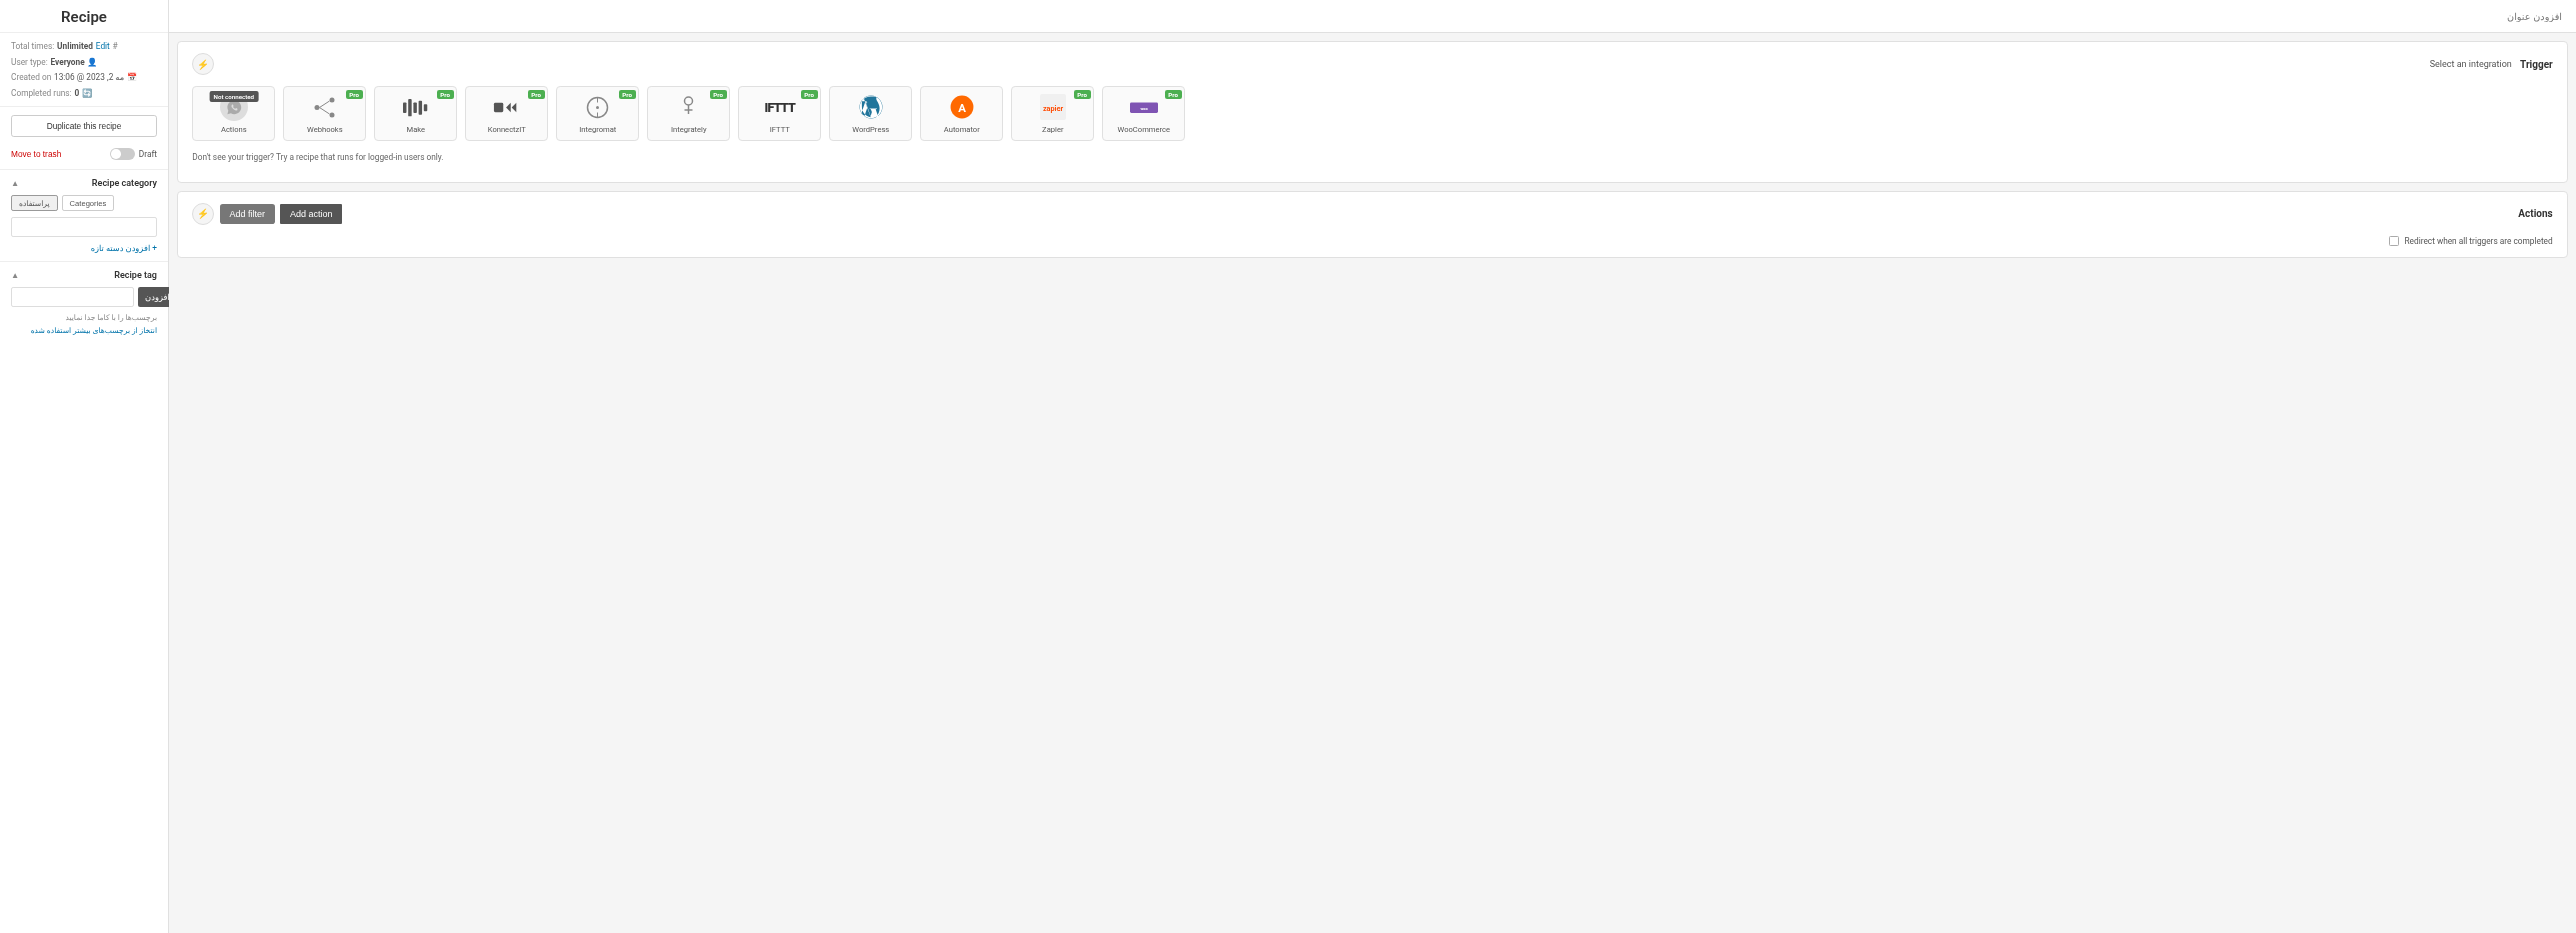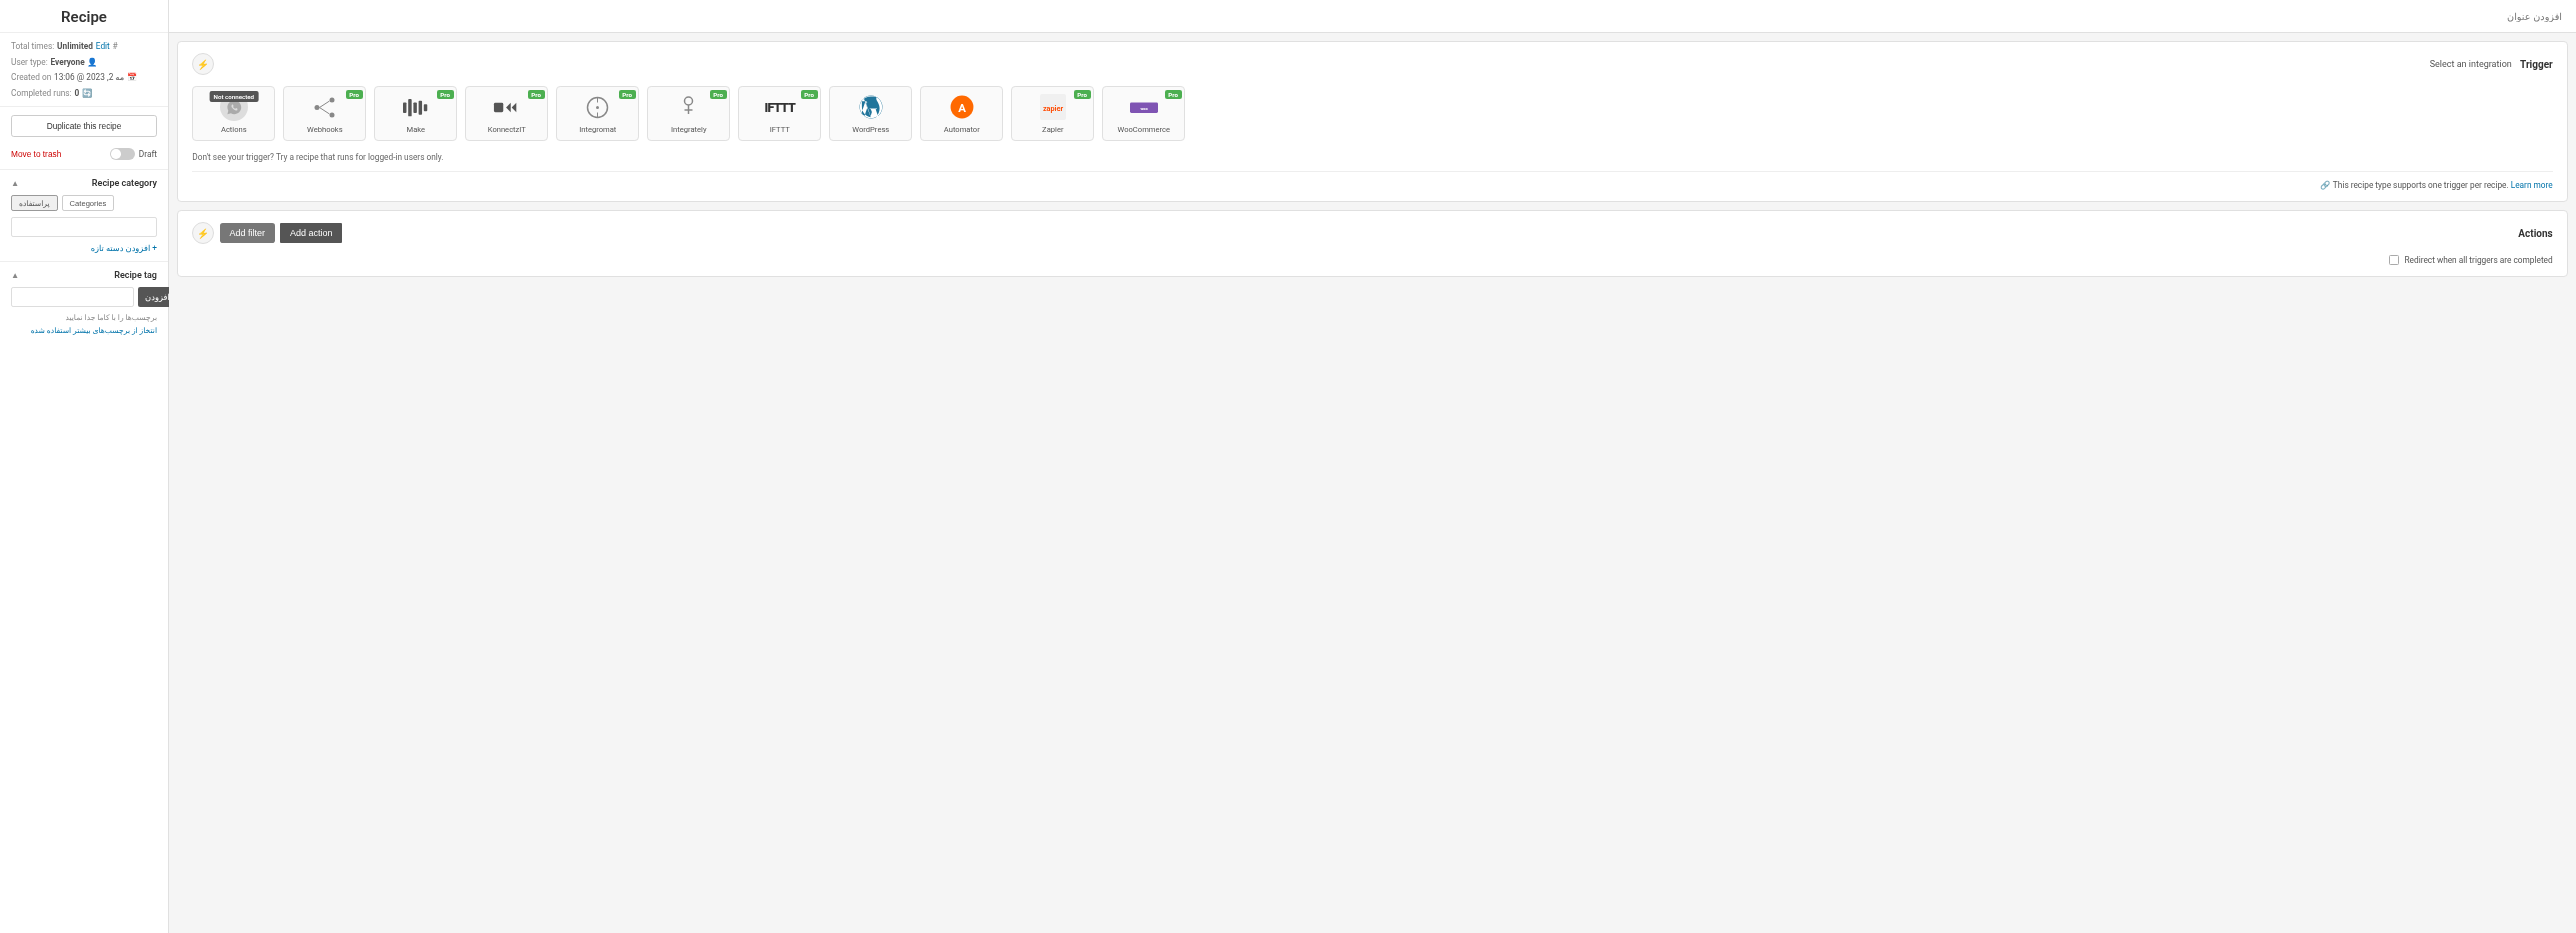--- a/index.html
+++ b/index.html
@@ -687,26 +687,20 @@
             <text x="50%" y="58%" dominant-baseline="middle" text-anchor="middle" fill="white" font-size="11" font-weight="bold">woo</text>
           </svg>
         </div>
         <span class="integration-name">WooCommerce</span>
       </div>
 
     </div>
 
     <p class="trigger-hint">Don't see your trigger? Try a recipe that runs for logged-in users only.</p>
 
-    <div class="trigger-footer">
-      <span>
-        🔗 <span>This recipe type supports one trigger per recipe.</span>
-        <a class="learn-more-link">Learn more</a>
-      </span>
-    </div>
   </div>
 
   <div class="actions-panel">
     <div class="actions-header">
       <div class="actions-buttons">
         <div class="lightning-btn">⚡</div>
         <button class="add-filter-btn">Add filter</button>
         <button class="add-action-btn">Add action</button>
       </div>
       <span class="panel-title">Actions</span>

